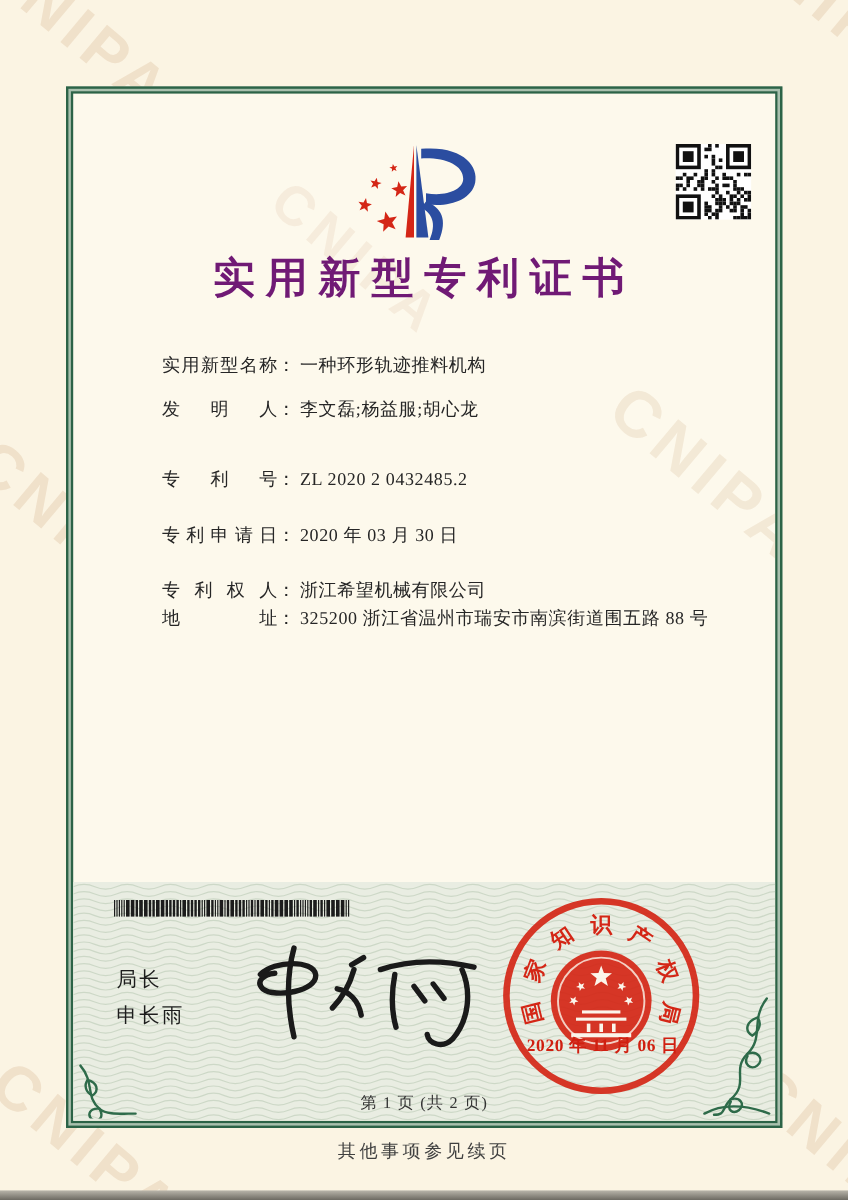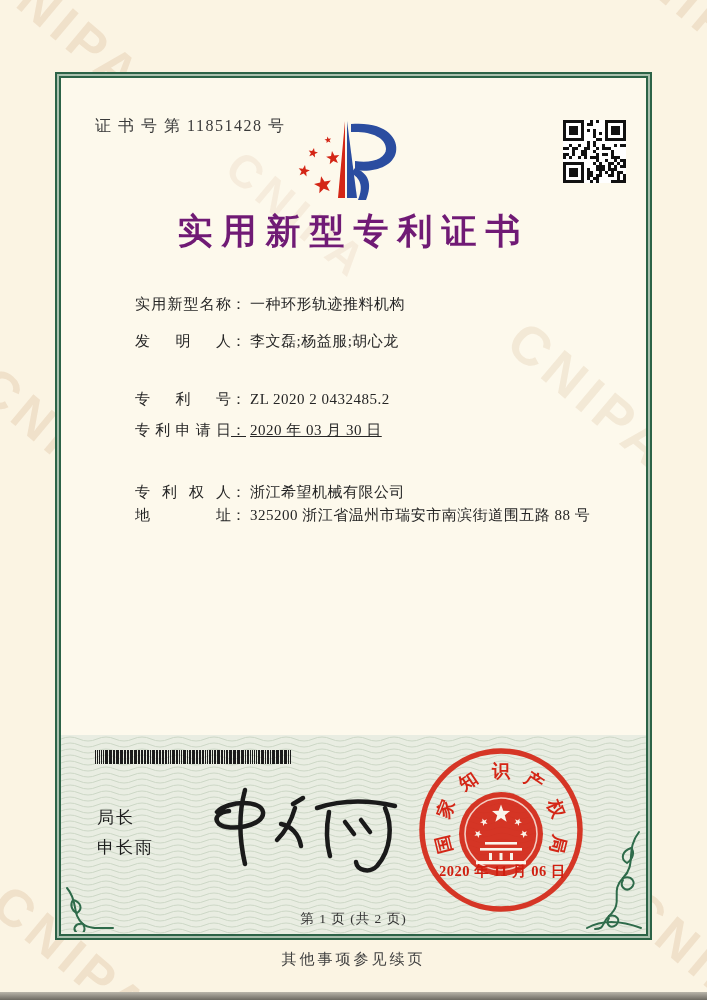--- a/index.html
+++ b/index.html
@@ -34,21 +34,21 @@
   .logo{position:absolute;left:236px;top:34px;width:115px;height:96px;}
   .qr{position:absolute;left:502px;top:42px;width:63px;height:63px;background:#fff;}
   .title{position:absolute;left:0;right:0;top:130px;text-align:center;
     font-size:35px;font-weight:bold;letter-spacing:9px;color:#701a75;}
   
   .row{position:absolute;left:34px;font-size:15px;color:var(--ink);white-space:nowrap;margin-left:40px;}
   .row .lbl{display:inline-block;width:96px;text-align:justify;text-align-last:justify;
     vertical-align:bottom;}
   .row .colon{margin-right:4px;}
   .row .val{letter-spacing:.5px;}
-  .r1{top:217px;} .r2{top:254px;} .r3{top:312px;} .r4{top:343px;text-decoration:underline;}
+  .r1{top:217px;} .r2{top:254px;} .r3{top:312px;} .r4{top:359px;}
   .r5{top:405px;} .r6{top:428px;} .r7{top:473px;}
   .grant-no{margin-left:56px;}
   .grant-no .lbl{width:84px;}
   
   .body-text{position:absolute;left:34px;top:504px;width:520px;font-size:15px;
     line-height:1.78;text-align:justify;color:#232323;}
   .body-text p{text-indent:2em;}
   
   .band{position:absolute;left:0;right:0;top:657px;bottom:0;background:var(--band);}
   .band svg.waves{position:absolute;left:0;top:0;}
@@ -90,21 +90,20 @@
   <div class="wm w5">CNIPA</div>
   <div class="wm w6">CNIPA</div>
   <div class="wm w7">CNIPA</div>
 
   <div class="frame">
     <div class="frame-inner">
 
       <div class="wm w3">CNIPA</div>
       <div class="wm w4">CNIPA</div>
 
-      <div class="cert-no">证 书 号 第 11851428 号</div>
 
       <svg class="logo" viewBox="0 0 115 96">
         <g id="logoStars">
             <polygon points="30.4,24.6 31.6,26.7 34.1,26.4 32.5,28.2 33.5,30.4 31.3,29.4 29.5,31.1 29.7,28.7 27.5,27.5 29.9,27.0" fill="#d42616"></polygon>
             <polygon points="17.0,36.1 17.6,39.6 21.0,40.5 17.8,42.0 18.0,45.6 15.6,43.1 12.3,44.3 13.9,41.2 11.7,38.5 15.1,39.1" fill="#d42616"></polygon>
             <polygon points="35.0,39.1 37.4,43.4 42.3,42.9 38.9,46.5 40.9,51.0 36.4,48.9 32.7,52.2 33.4,47.3 29.1,44.8 34.0,43.9" fill="#d42616"></polygon>
             <polygon points="8.0,53.1 8.8,57.2 12.9,58.2 9.2,60.2 9.6,64.4 6.6,61.5 2.7,63.2 4.5,59.4 1.7,56.2 5.9,56.7" fill="#d42616"></polygon>
             <polygon points="24.1,64.2 27.5,69.5 33.8,68.5 29.8,73.4 32.7,79.0 26.8,76.7 22.3,81.2 22.7,74.9 17.0,72.1 23.2,70.5" fill="#d42616"></polygon>
           </g>
         <polygon points="48,9 41,86 48,86" style="fill:var(--red)"></polygon>

